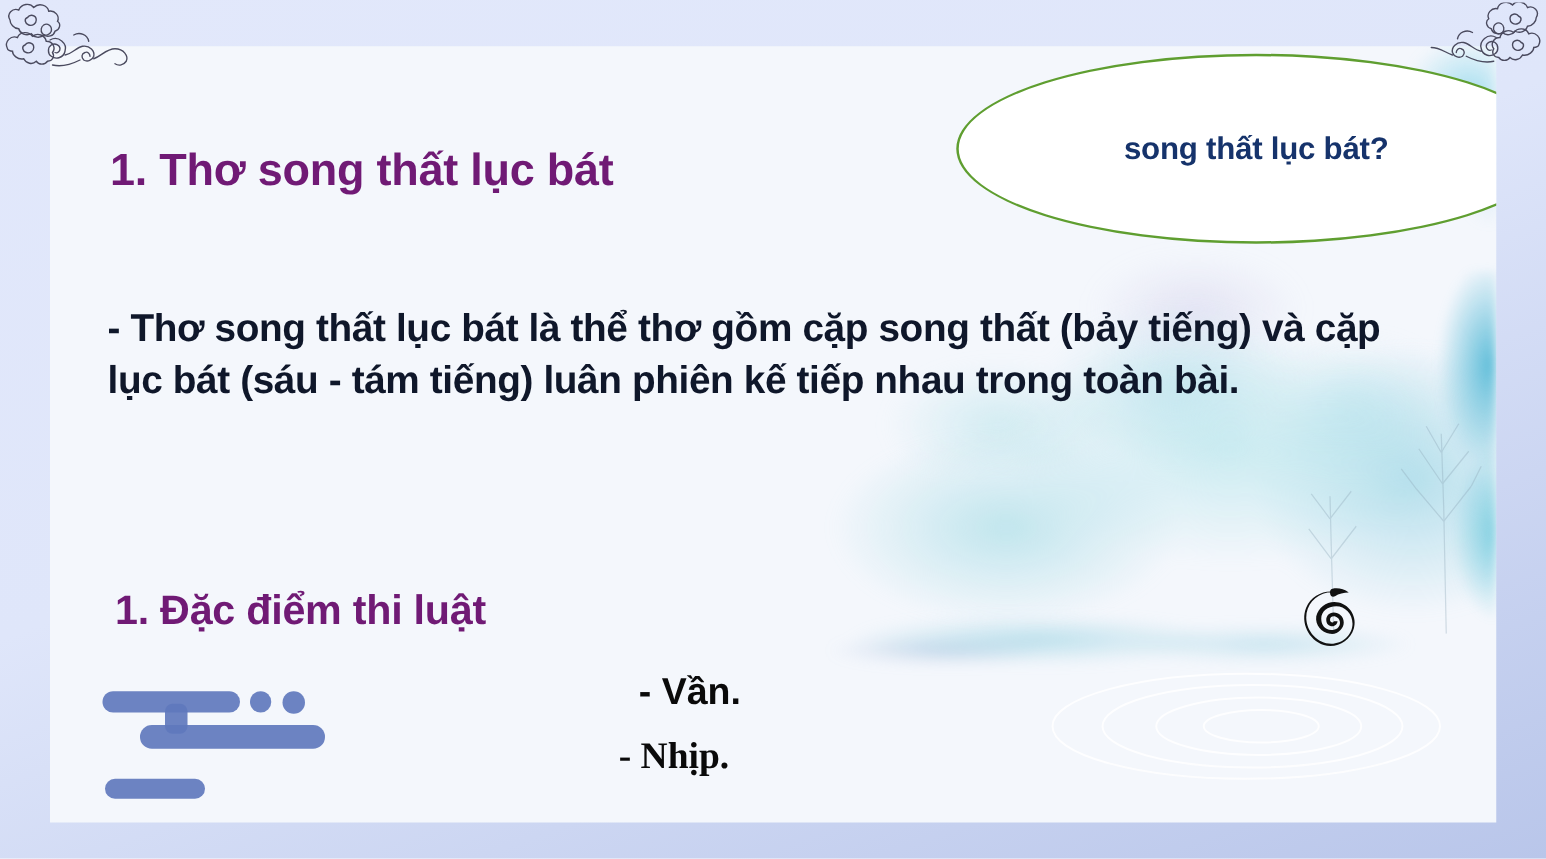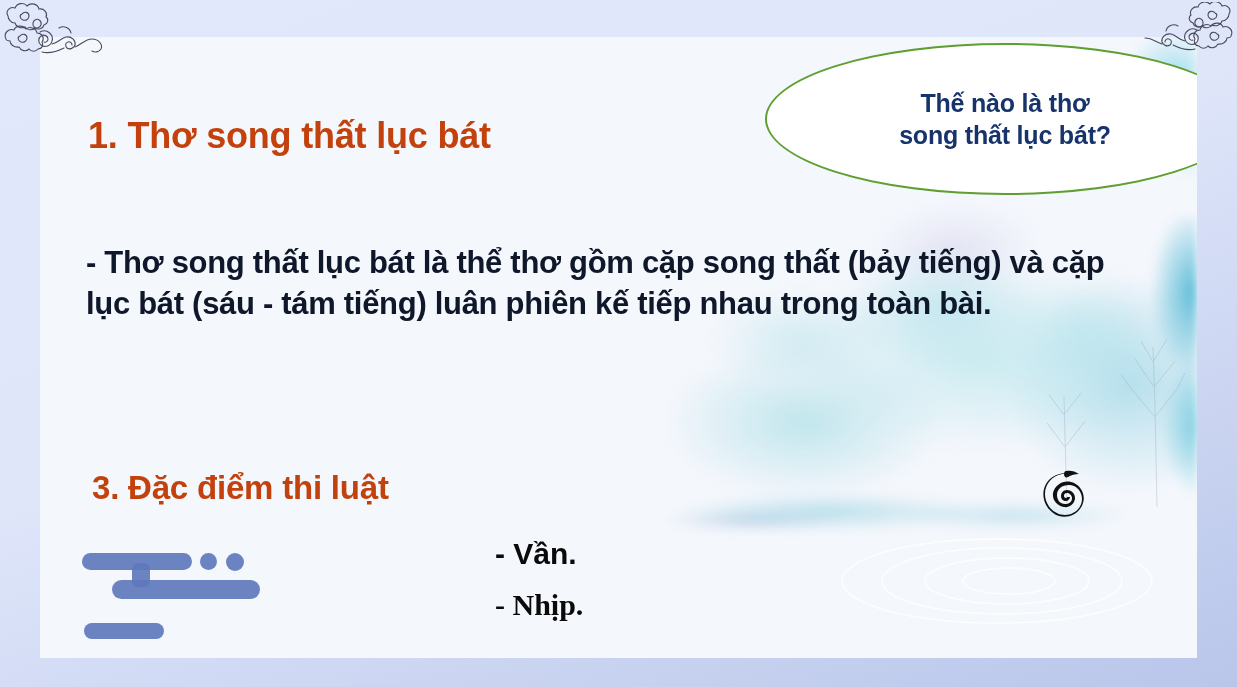--- a/index.html
+++ b/index.html
@@ -159,21 +159,21 @@
     position: absolute;
     left: 1000px;
     top: 432px;
     width: 46px;
     height: 52px;
   }
 
   
   .heading-red {
     position: absolute;
-    color: #c2410c;
+    color: #701a75;
     font-weight: bold;
     white-space: nowrap;
     letter-spacing: -0.2px;
   }
   #heading-1 {
     left: 48px;
     top: 78px;
     font-size: 36px;
   }
   #heading-2 {
@@ -194,21 +194,21 @@
     letter-spacing: -0.3px;
   }
 
   .sub-item {
     position: absolute;
     color: #0a0a0a;
     font-size: 30px;
     font-weight: bold;
     white-space: nowrap;
   }
-  #sub-item-0 { left: 455px; top: 500px; }
+  #sub-item-0 { left: 471px; top: 500px; }
   #sub-item-1 { left: 455px; top: 551px; font-family: Liberation Serif, serif; }
 
   
   #callout-oval {
     position: absolute;
     left: 725px;          
     top: 6px;             
     width: 480px;
     height: 152px;
     border: 2px solid #5f9e30;
@@ -280,28 +280,27 @@
               c2 0 4 -2 4 -4 l-3 0 c0 1 -1 1 -1 1 c-1 0 -2 -1 -2 -2 c0 -2 1 -3 3 -3 c2 0 5 2 5 5 c0 4 -3 6 -7 6
               c-5 0 -8 -4 -8 -9 c0 -6 5 -10 12 -10 c7 0 13 6 13 14 c0 9 -8 16 -17 16 c-11 0 -20 -10 -20 -21
               c0 -10 7 -18 17 -20 z"></path>
       <path fill="#111111" d="M26 2 c4 -1 9 0 13 3 c-4 0 -8 1 -11 3 c-2 1 -4 0 -4 -3 c0 -2 1 -3 2 -3 z"></path>
     </svg>
 
     <div class="heading-red" id="heading-1">1. Thơ song thất lục bát</div>
 
     <div id="body-paragraph">- Thơ song thất lục bát là thể thơ gồm cặp song thất (bảy tiếng) và cặp lục bát (sáu - tám tiếng) luân phiên kế tiếp nhau trong toàn bài.</div>
 
-    <div class="heading-red" id="heading-2">3. Đặc điểm thi luật</div>
+    <div class="heading-red" id="heading-2">1. Đặc điểm thi luật</div>
 
     <div class="sub-item" id="sub-item-0">- Vần.</div>
     <div class="sub-item" id="sub-item-1">- Nhịp.</div>
 
     <div id="callout-oval">
       <div id="callout-text">
-        <div>Thế nào là thơ</div>
         <div>song thất lục bát?</div>
       </div>
     </div>
 
   </div>
 
   <svg id="cloud-top-left" viewBox="0 0 108 62">
     <g fill="none" stroke="#4a4a5e" stroke-width="1.1" stroke-linecap="round">
       <path d="M6 14 c-3 -5 2 -10 7 -8 c2 -5 9 -6 12 -2 c4 -4 11 -2 12 3 c5 -1 9 4 7 8 c3 2 2 7 -2 8
                c-1 4 -6 5 -9 3 c-3 3 -8 2 -10 -1 c-4 2 -9 0 -10 -4 c-4 0 -7 -4 -7 -7 z"></path>

